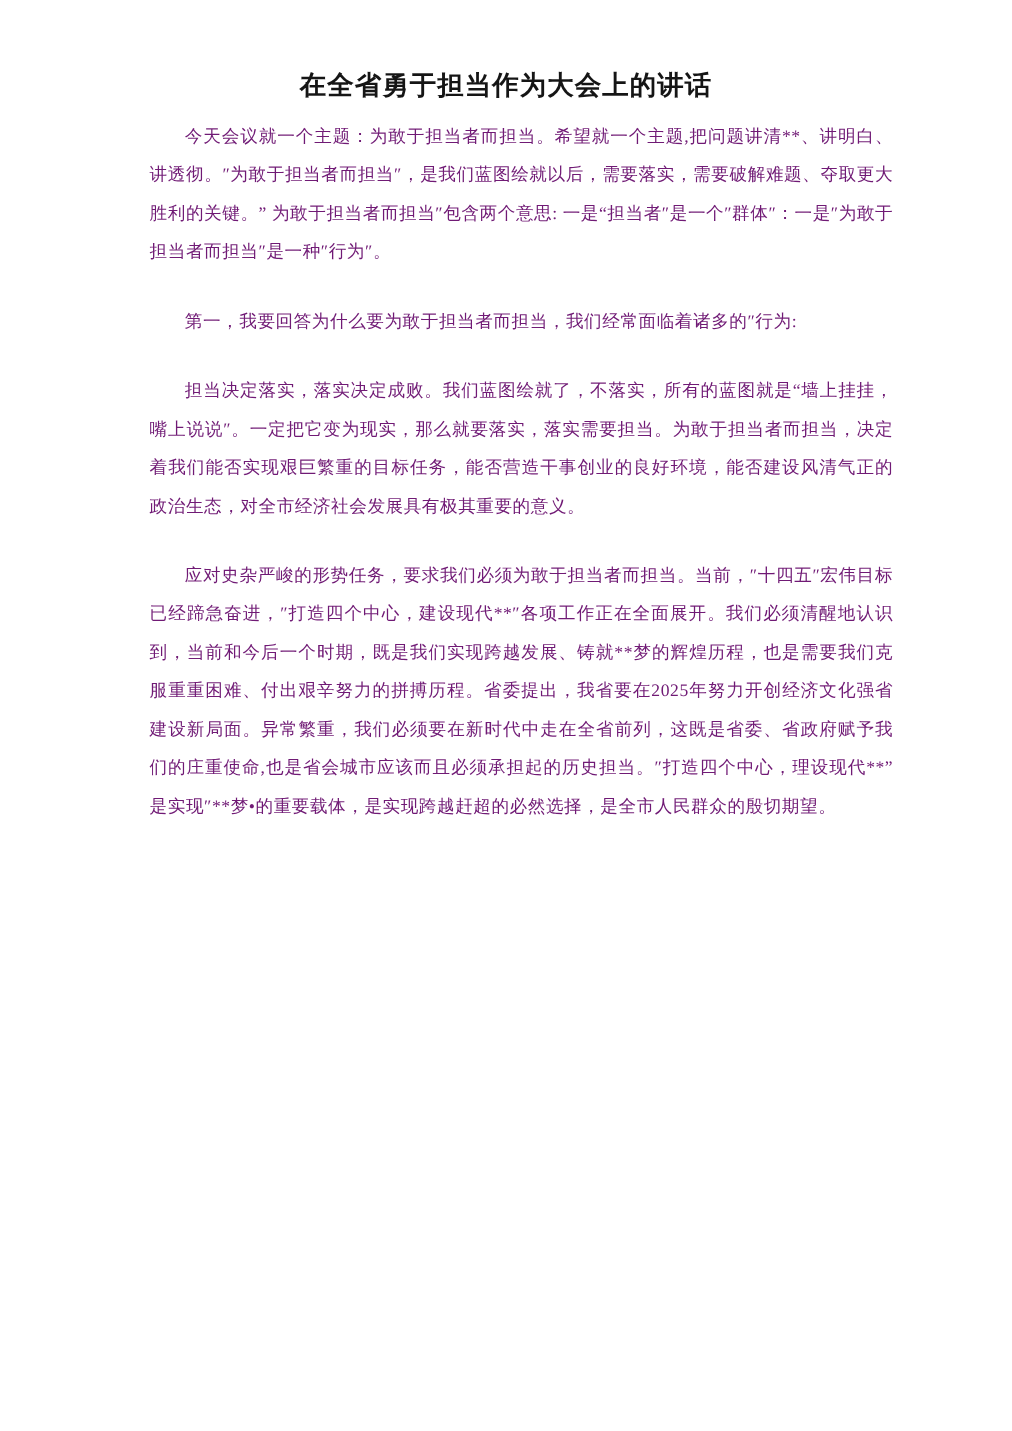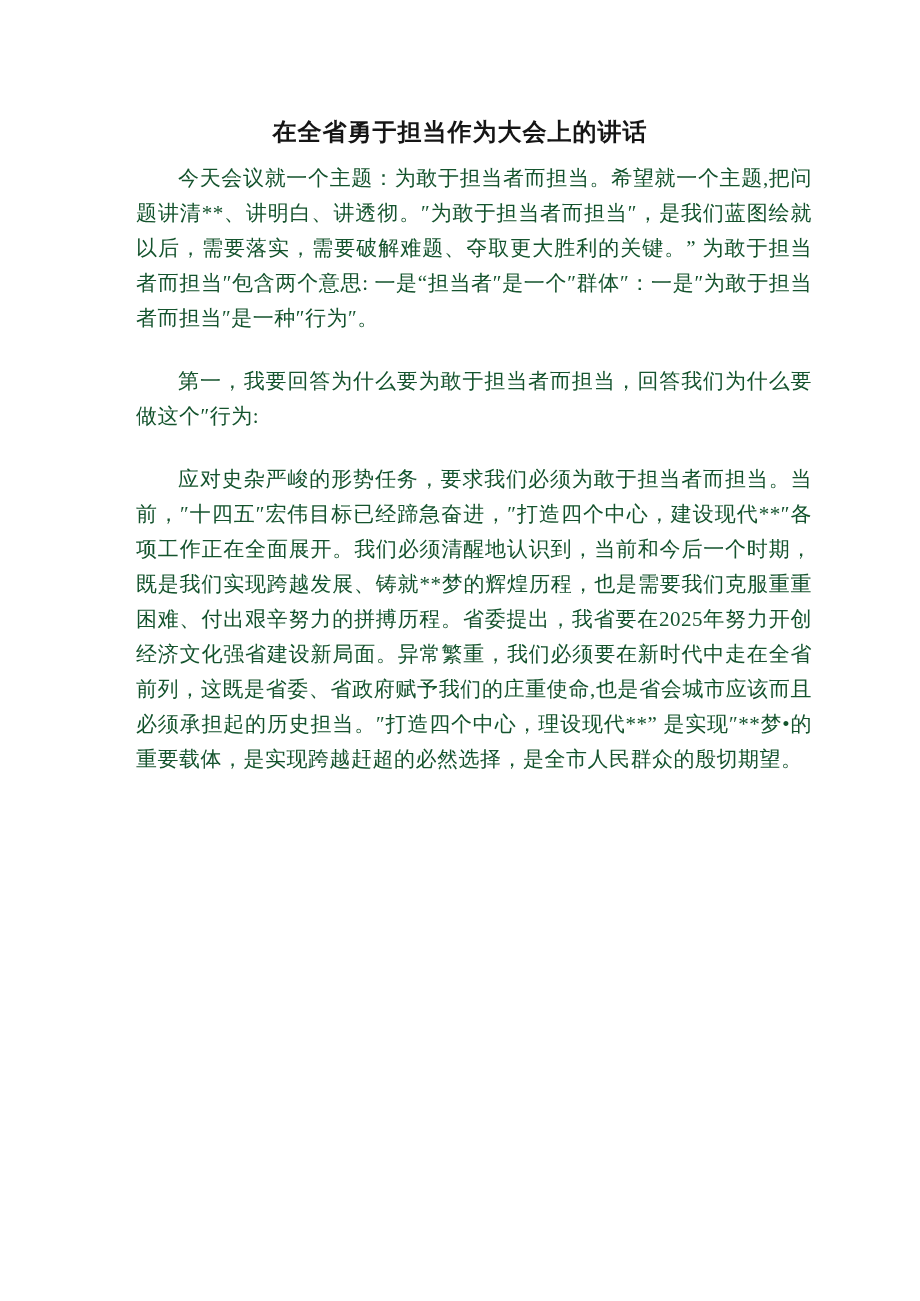--- a/index.html
+++ b/index.html
@@ -9,51 +9,52 @@
   body {
     width: 920px;
     height: 1301px;
     overflow: hidden;
     font-family: "Liberation Serif", "DejaVu Serif", serif;
   }
   .page {
     width: 920px;
     height: 1301px;
     background: #ffffff;
-    padding: 114px 108px 0 136px; 
+    padding: 60px 108px 0 136px; 
   }
   .doc-title {
     font-family: "Liberation Sans", "DejaVu Sans", sans-serif;
     font-size: 24px;
     font-weight: 700;
     color: #151515;
     text-align: center;
     line-height: 36px;
     
     margin-left: -28px;
     letter-spacing: 1px;
   }
   .doc-body p {
-    font-size: 21px;
+    font-size: 16px;
     line-height: 35px;
-    color: #14532d;
+    color: #701a75;
     text-align: justify;
     text-indent: 2em;
     margin-top: 28px;
     letter-spacing: 0.5px;
     word-break: break-all;
   }
   .doc-body p.first {
     margin-top: 11px;
   }
 </style>
 </head>
 <body>
 
 <div class="page">
   <h1 class="doc-title">在全省勇于担当作为大会上的讲话</h1>
 
   <div class="doc-body">
     <p class="first">今天会议就一个主题：为敢于担当者而担当。希望就一个主题,把问题讲清**、讲明白、讲透彻。″为敢于担当者而担当″，是我们蓝图绘就以后，需要落实，需要破解难题、夺取更大胜利的关键。” 为敢于担当者而担当″包含两个意思: 一是“担当者″是一个″群体″：一是″为敢于担当者而担当″是一种″行为″。</p>
-    <p>第一，我要回答为什么要为敢于担当者而担当，回答我们为什么要做这个″行为:</p>
+    <p>第一，我要回答为什么要为敢于担当者而担当，我们经常面临着诸多的″行为:</p>
+    <p>担当决定落实，落实决定成败。我们蓝图绘就了，不落实，所有的蓝图就是“墙上挂挂，嘴上说说″。一定把它变为现实，那么就要落实，落实需要担当。为敢于担当者而担当，决定着我们能否实现艰巨繁重的目标任务，能否营造干事创业的良好环境，能否建设风清气正的政治生态，对全市经济社会发展具有极其重要的意义。</p>
     <p>应对史杂严峻的形势任务，要求我们必须为敢于担当者而担当。当前，″十四五″宏伟目标已经蹄急奋进，″打造四个中心，建设现代**″各项工作正在全面展开。我们必须清醒地认识到，当前和今后一个时期，既是我们实现跨越发展、铸就**梦的辉煌历程，也是需要我们克服重重困难、付出艰辛努力的拼搏历程。省委提出，我省要在2025年努力开创经济文化强省建设新局面。异常繁重，我们必须要在新时代中走在全省前列，这既是省委、省政府赋予我们的庄重使命,也是省会城市应该而且必须承担起的历史担当。″打造四个中心，理设现代**” 是实现″**梦•的重要载体，是实现跨越赶超的必然选择，是全市人民群众的殷切期望。</p>
   </div>
 </div>
 
 </body></html>

